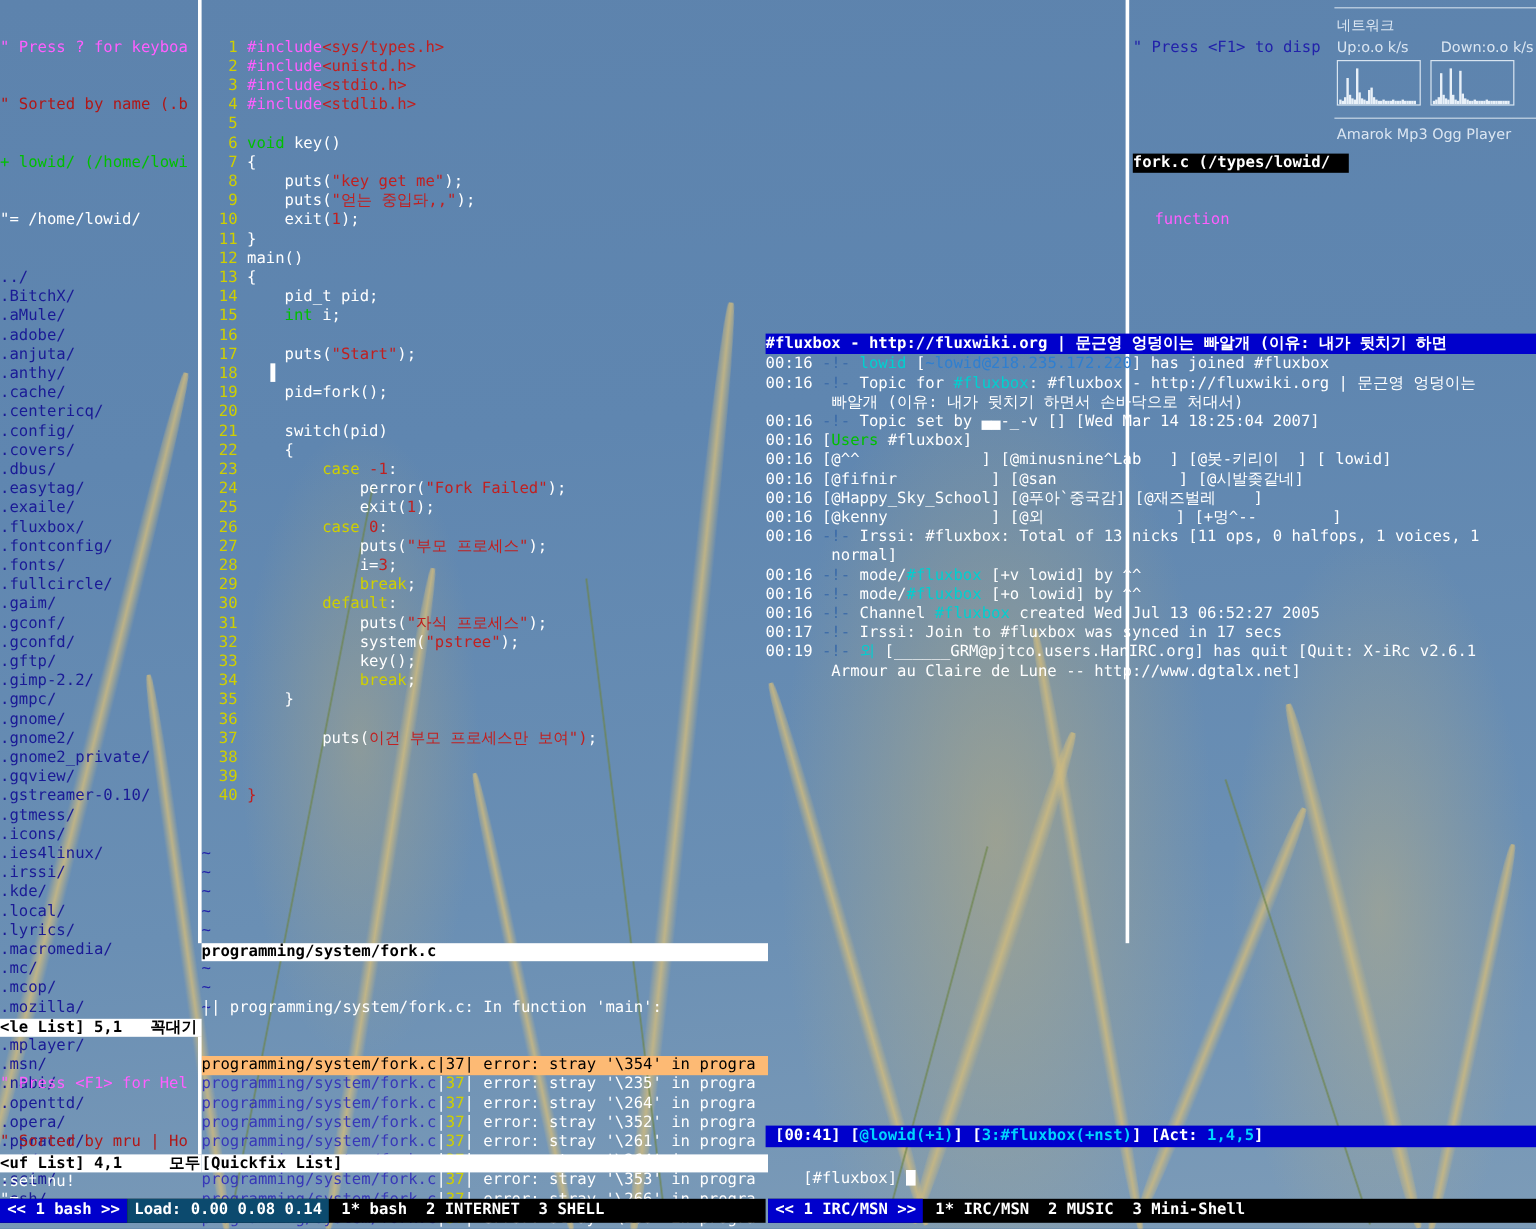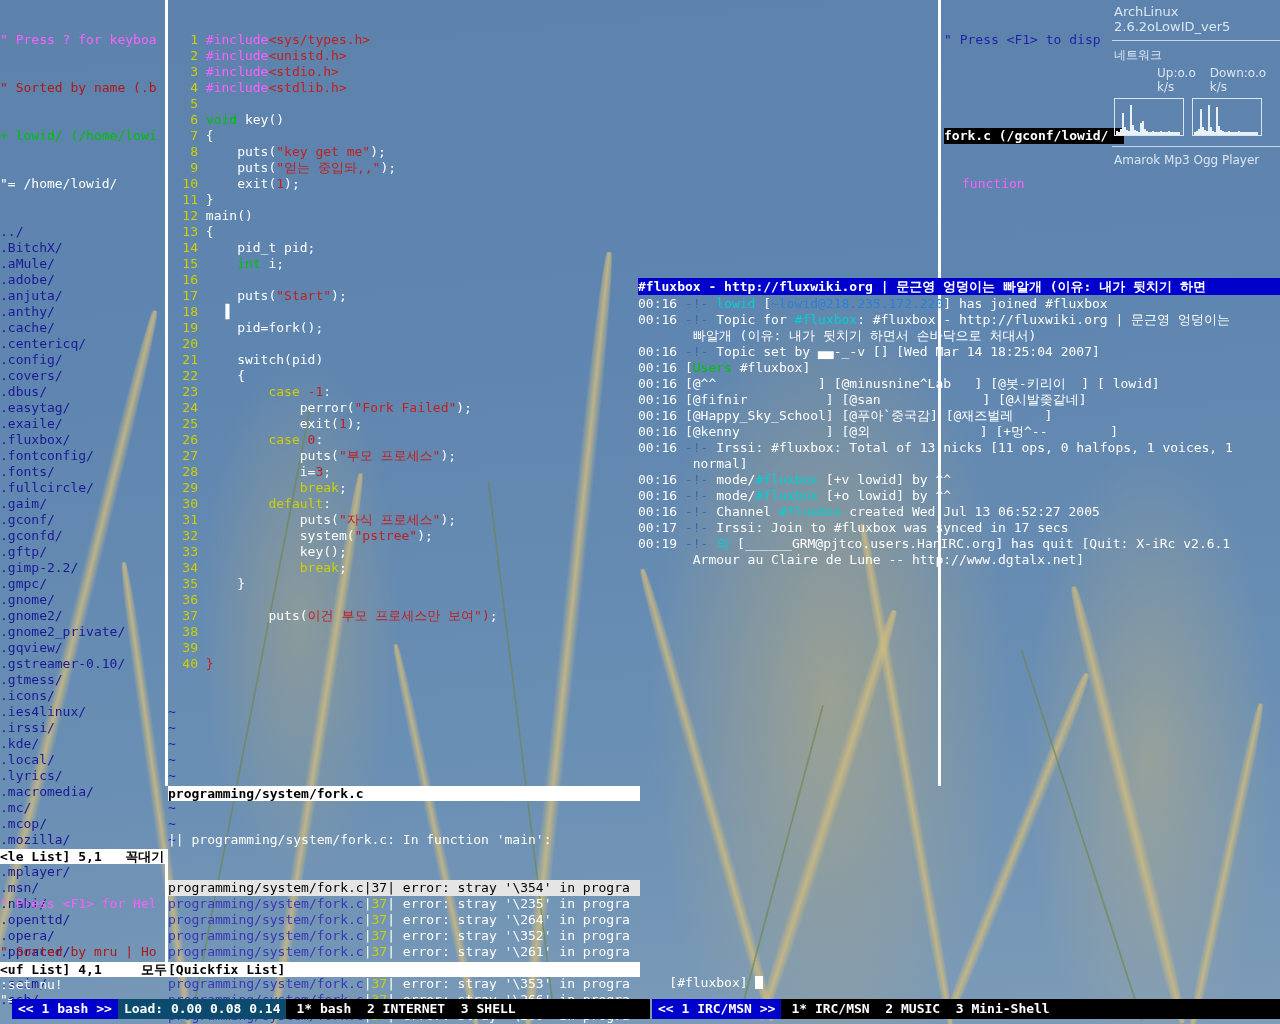--- a/index.html
+++ b/index.html
@@ -50,21 +50,21 @@
 
   
   .vstatus{
     position:absolute; background:#ffffff; color:#000000;
     font-weight:bold; font-size:13px; line-height:15px; height:15px;
     white-space:pre; overflow:hidden;
   }
   
   #qf{ left:168px; top:800px; width:472px; }
   #qf .qrow{ height:16px; white-space:pre; }
-  #qf .hl{ background:#e5e5e5; color:#000; }
+  #qf .hl{ background:#fdba74; color:#000; }
   #qf .path{ color:#3838b8; }
   #qf .path-hl{ color:#000; }
   #qf .num{ color:#cfcf00; }
   #qf .msg{ color:#ffffff; }
 
   
   #taglist{ left:944px; top:0; width:180px; }
   #taglist .title{ background:#000; color:#fff; font-weight:bold; }
   #taglist .cur{ background:#e8e800; color:#000; font-weight:bold; display:inline-block; }
 
@@ -106,21 +106,21 @@
   #irssi .prompt{
     position:absolute; left:0; top:679px; width:642px; height:17px;
     color:#ffffff; font-size:13px; line-height:17px; font-weight:normal; white-space:pre;
   }
   #irssi .cursorblk{ display:inline-block; width:8px; height:13px; background:#ffffff; vertical-align:-2px; }
 
   
   .taskbar{
     position:absolute; height:20px; background:#000000; color:#ffffff;
     font-size:13px; line-height:20px; font-weight:bold; white-space:pre;
-    display:flex; align-items:center;margin-left:12px;
+    display:flex; align-items:center;
   }
   .taskbar .wsbtn{ background:#0000cc; color:#ffffff; padding:0 6px; height:20px; }
   .taskbar .load{ background:#0c4a6e; color:#ffffff; padding:0 6px; height:20px; }
   .taskbar .items{ padding:0 10px; }
   #taskbar-left{ left:0; top:999px; width:638px; }
   #taskbar-right{ left:640px; top:999px; width:640px; }
 
   
   #buflist{ left:0; top:864px; width:170px; }
   #buflist .row{ height:16px; }
@@ -177,29 +177,28 @@
 </div>
 <div class="vstatus" style="left:168px; top:962px; width:472px;">[Quickfix List]</div>
 
 <div class="vsep" style="left:165px; top:0;   height:786px;"></div>
 <div class="vsep" style="left:938px; top:0;   height:786px;"></div>
 <div class="vsep" style="left:165px; top:864px; height:98px;"></div>
 
 <div class="term" id="taglist">
   <div class="c-blue" style="height:16px;">" Press &lt;F1&gt; to disp</div>
   <div style="height:16px;"></div>
-  <div class="title" style="height:16px;">fork.c (/gconf/lowid/</div>
+  <div class="title" style="height:16px;">fork.c (/types/lowid/</div>
   <div class="c-pink" style="height:16px; padding-left:18px;">function</div>
 </div>
 
 <div id="conky">
-  <div style="padding:4px 2px 0 2px; font-size:13px;">ArchLinux 2.6.2oLowID_ver5</div>
   <div class="hr"></div>
   <div style="padding:0 2px;">네트워크</div>
-  <div class="row" style="padding:2px 2px 0 2px;margin-left:43px;">
+  <div class="row" style="padding:2px 2px 0 2px;">
     <span>Up:o.o k/s</span>
     <span>Down:o.o k/s</span>
   </div>
   <div class="graphs" style="padding:0 2px;">
     <div class="graph" id="conky-up-graph">
         <i style="left: 1px; height: 4px;"></i>
         <i style="left: 3px; height: 3px;"></i>
         <i style="left: 5px; height: 6px;"></i>
         <i style="left: 7px; height: 22px;"></i>
         <i style="left: 9px; height: 8px;"></i>
@@ -266,20 +265,21 @@
         <i style="left: 63px; height: 3px;"></i>
       </div>
   </div>
   <div class="hr" style="margin-top:10px;"></div>
   <div style="padding:0 2px;">Amarok Mp3 Ogg Player</div>
 </div>
 
 <div id="irssi">
   <div class="topic">#fluxbox - http://fluxwiki.org | 문근영 엉덩이는 빠알개 (이유: 내가 뒷치기 하면</div>
   <div class="log" id="irc-log"><div><span class="ts">00:16</span><span class="dash"> -!- </span><span class="nick">lowid </span><span class="txt">[</span><span class="host">~lowid@218.235.172.220</span><span class="txt">] has joined #fluxbox</span></div><div><span class="ts">00:16</span><span class="dash"> -!- </span><span class="txt">Topic for </span><span class="chan">#fluxbox</span><span class="txt">: #fluxbox - http://fluxwiki.org | 문근영 엉덩이는</span></div><div><span class="txt">       빠알개 (이유: 내가 뒷치기 하면서 손바닥으로 처대서)</span></div><div><span class="ts">00:16</span><span class="dash"> -!- </span><span class="txt">Topic set by ▄▄-_-v [] [Wed Mar 14 18:25:04 2007]</span></div><div><span class="ts">00:16</span><span class="txt"> [</span><span class="grn">Users</span><span class="txt"> #fluxbox]</span></div><div><span class="ts">00:16</span><span class="txt"> [@^^             ] [@minusnine^Lab   ] [@봇-키리이  ] [ lowid]</span></div><div><span class="ts">00:16</span><span class="txt"> [@fifnir          ] [@san             ] [@시발좆같네]</span></div><div><span class="ts">00:16</span><span class="txt"> [@Happy_Sky_School] [@푸아`중국감] [@재즈벌레    ]</span></div><div><span class="ts">00:16</span><span class="txt"> [@kenny           ] [@외              ] [+멍^--        ]</span></div><div><span class="ts">00:16</span><span class="dash"> -!- </span><span class="txt">Irssi: #fluxbox: Total of 13 nicks [11 ops, 0 halfops, 1 voices, 1</span></div><div><span class="txt">       normal]</span></div><div><span class="ts">00:16</span><span class="dash"> -!- </span><span class="txt">mode/</span><span class="chan">#fluxbox</span><span class="txt"> [+v lowid] by ^^</span></div><div><span class="ts">00:16</span><span class="dash"> -!- </span><span class="txt">mode/</span><span class="chan">#fluxbox</span><span class="txt"> [+o lowid] by ^^</span></div><div><span class="ts">00:16</span><span class="dash"> -!- </span><span class="txt">Channel </span><span class="chan">#fluxbox</span><span class="txt"> created Wed Jul 13 06:52:27 2005</span></div><div><span class="ts">00:17</span><span class="dash"> -!- </span><span class="txt">Irssi: Join to #fluxbox was synced in 17 secs</span></div><div><span class="ts">00:19</span><span class="dash"> -!- </span><span class="nick">외</span><span class="txt"> [______GRM@pjtco.users.HanIRC.org] has quit [Quit: X-iRc v2.6.1</span></div><div><span class="txt">       Armour au Claire de Lune -- http://www.dgtalx.net]</span></div></div>
+  <div class="statusbar" id="irc-statusbar"><span> [00:41] [</span><span class="hi">@lowid(+i)</span><span>] [</span><span class="hi">3:#fluxbox(+nst)</span><span>] [Act: </span><span class="hi">1,4,5</span><span>]</span></div>
   <div class="prompt">
     <span>[#fluxbox] </span><span class="cursorblk"></span>
   </div>
 </div>
 
 <div class="taskbar" id="taskbar-left">
   <span class="wsbtn">&lt;&lt; 1 bash &gt;&gt;</span>
   <span class="load">Load: 0.00 0.08 0.14</span>
   <span class="items">1* bash  2 INTERNET  3 SHELL</span>
 </div>

